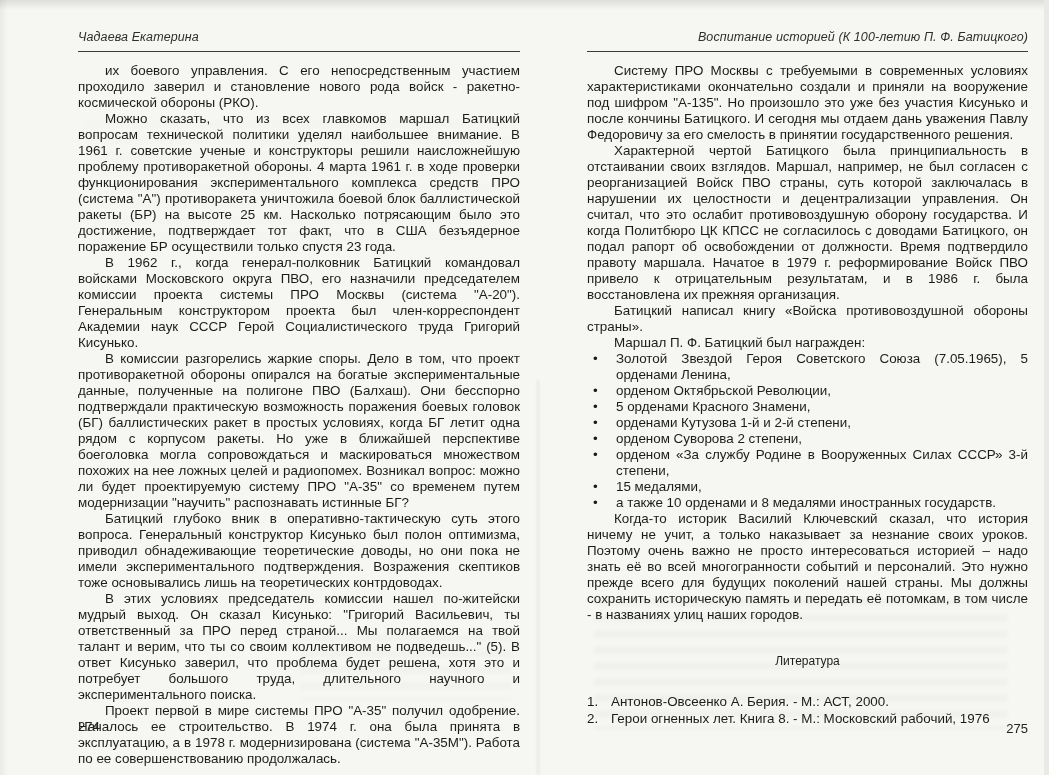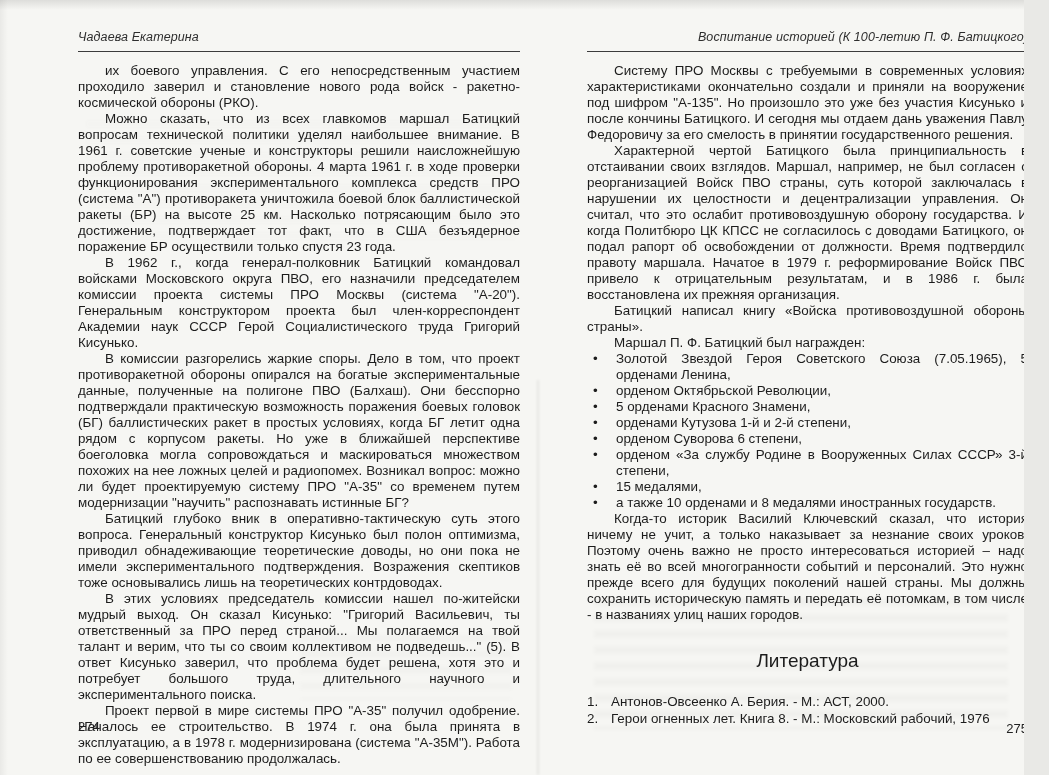--- a/index.html
+++ b/index.html
@@ -1,19 +1,19 @@
 <!DOCTYPE html>
 <html><head>
 <meta charset="utf-8">
 <style>
   html,body { margin:0; padding:0; }
   body { background:#e9e9e6; font-family:"Liberation Sans", sans-serif; }
   .canvas {
     position:relative; width:1024px; height:775px;
-    background:#f6f6f3; overflow:hidden;
+    background:#f6f6f3; overflow:hidden;padding-left:20px;
   }
   .edge-top {
     position:absolute; left:0; top:0; width:100%; height:10px;
     background:linear-gradient(to bottom, rgba(0,0,0,0.10), rgba(0,0,0,0));
   }
   .edge-left {
     position:absolute; left:0; top:0; width:8px; height:100%;
     background:linear-gradient(to right, rgba(0,0,0,0.05), rgba(0,0,0,0));
   }
   .gutter {
@@ -42,21 +42,21 @@
 
   .body { font-size:13.4px; line-height:16px; color:#1c1c1c; }
   .body p { margin:0; text-indent:27px; text-align:justify; }
 
   .awards-title { font-weight:normal; }
 
   .bullet-row { position:relative; padding-left:29px; text-align:justify; }
   .bullet-row .bullet { position:absolute; left:6px; }
 
   .lit-heading {
-    text-align:center; font-size:19px; color:#1c1c1c;
+    text-align:center; font-size:12px; color:#1c1c1c;
     margin-top:30px; margin-bottom:25px;
   }
 
   .ref-row { display:flex; margin-bottom:1px; }
   .ref-num { flex:0 0 24px; }
   .ref-text { flex:1; }
 
   .pagenum { position:absolute; font-size:13px; color:#222; }
   .pn-l { left:78px; top:719px; }
   .pn-r { left:587px; width:441px; text-align:right; top:721px; }
@@ -104,21 +104,21 @@
       <div class="bullet-row">
         <span class="bullet">•</span>
         <span>5 орденами Красного Знамени,</span>
       </div>
       <div class="bullet-row">
         <span class="bullet">•</span>
         <span>орденами Кутузова 1-й и 2-й степени,</span>
       </div>
       <div class="bullet-row">
         <span class="bullet">•</span>
-        <span>орденом Суворова 6 степени,</span>
+        <span>орденом Суворова 2 степени,</span>
       </div>
       <div class="bullet-row">
         <span class="bullet">•</span>
         <span>орденом «За службу Родине в Вооруженных Силах СССР» 3-й степени,</span>
       </div>
       <div class="bullet-row">
         <span class="bullet">•</span>
         <span>15 медалями,</span>
       </div>
       <div class="bullet-row">

